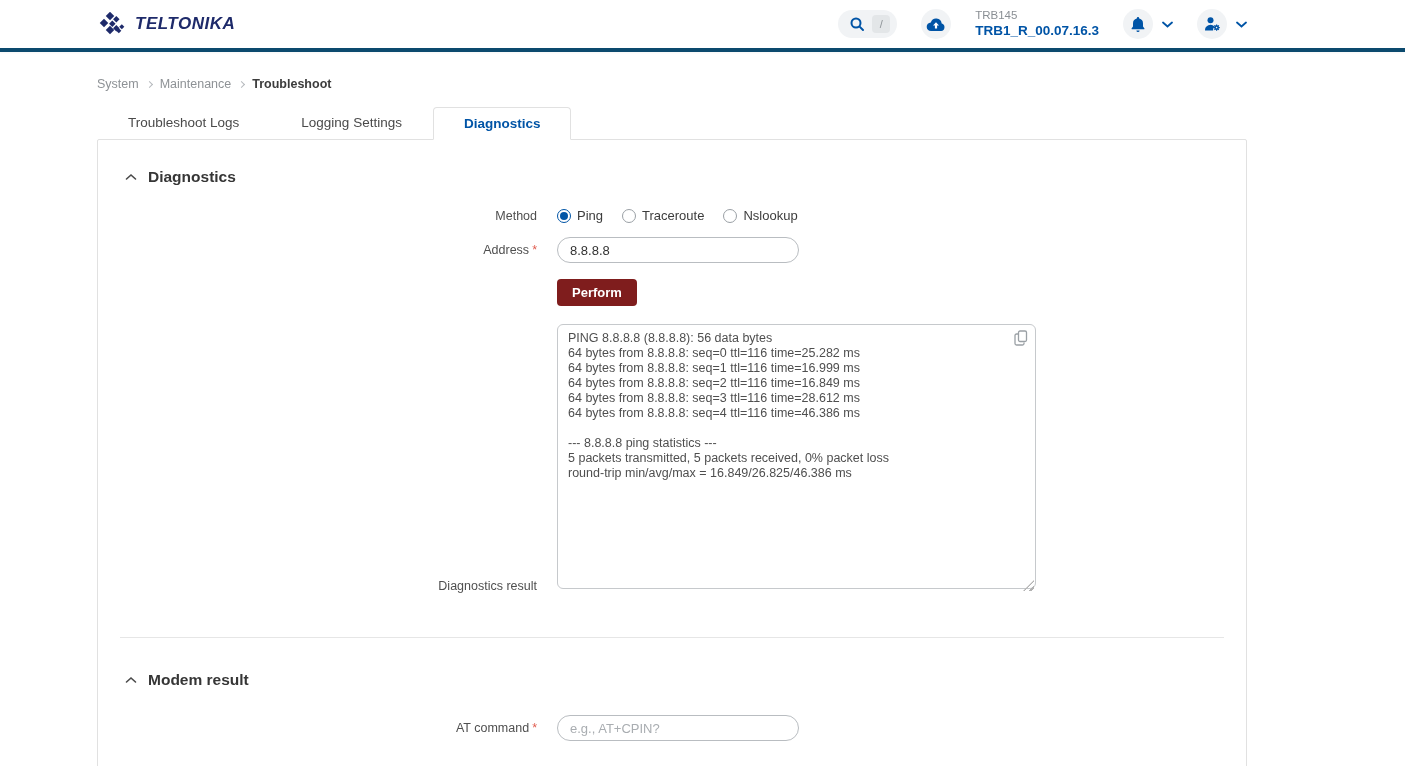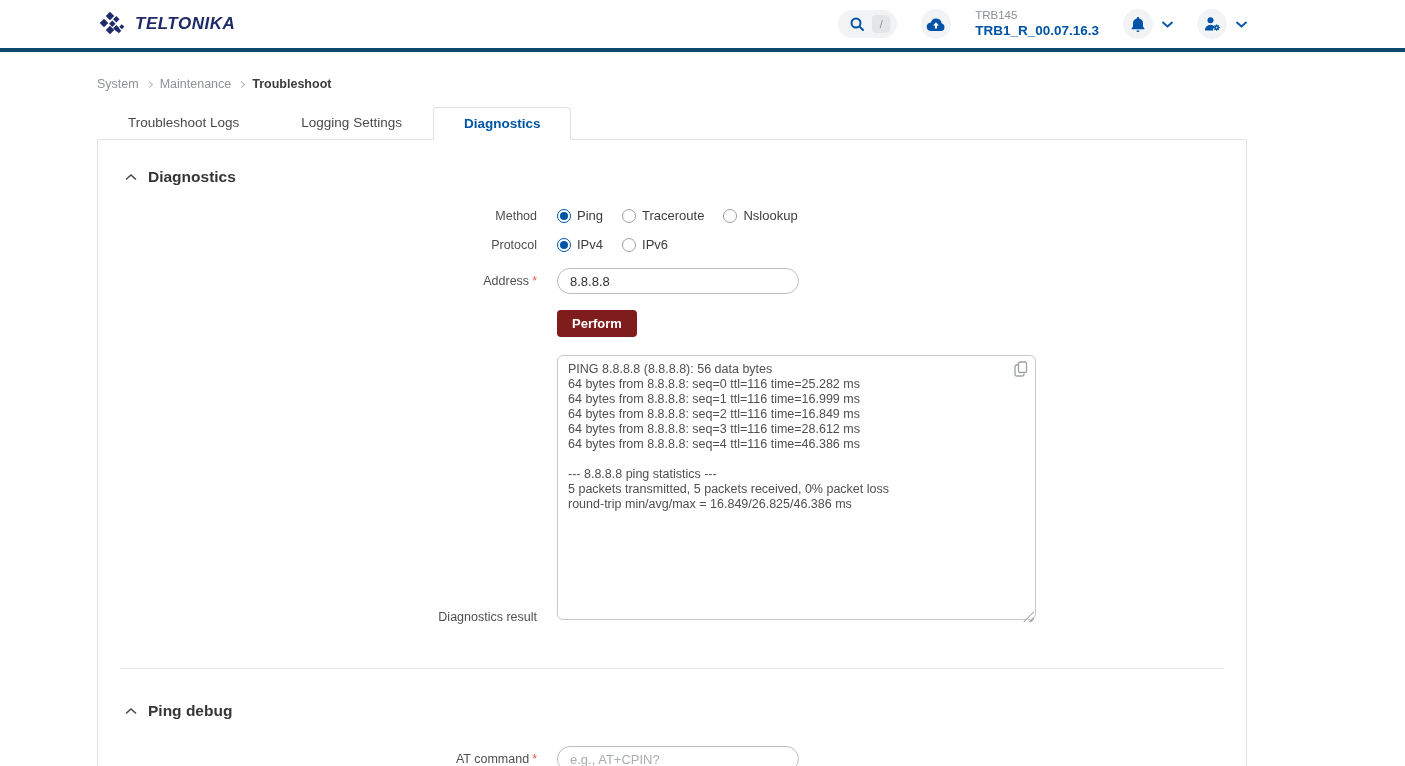--- a/index.html
+++ b/index.html
@@ -222,35 +222,20 @@
               <span>Traceroute</span>
             </label>
             <label class="radio-option">
               <span class="radio"></span>
               <span>Nslookup</span>
             </label>
           </div>
         </div>
       </div>
 
-      <div class="form-row">
-        <div class="form-label">Protocol</div>
-        <div class="form-control">
-          <div class="radio-group">
-            <label class="radio-option">
-              <span class="radio checked"></span>
-              <span>IPv4</span>
-            </label>
-            <label class="radio-option">
-              <span class="radio"></span>
-              <span>IPv6</span>
-            </label>
-          </div>
-        </div>
-      </div>
 
       <div class="form-row">
         <div class="form-label">
           <span>Address</span><span class="req">*</span>
         </div>
         <div class="form-control">
           <input class="text-input" type="text" value="8.8.8.8" style="">
         </div>
       </div>
 
@@ -288,21 +273,21 @@
     </div>
 
     <hr class="divider">
 
     <div class="section-header modem-header">
       <span style="line-height:0;">
         <svg width="12" height="8" viewBox="0 0 12 8" fill="none" stroke="#4a4a4a" stroke-width="1.6" stroke-linecap="round">
             <polyline points="1.5,6 6,2 10.5,6"></polyline>
           </svg>
       </span>
-      <span class="section-title">Ping debug</span>
+      <span class="section-title">Modem result</span>
     </div>
 
     <div class="form" style="margin-top:26px;">
       <div class="form-row">
         <div class="form-label">
           <span>AT command</span><span class="req">*</span>
         </div>
         <div class="form-control">
           <input class="text-input" type="text" placeholder="e.g., AT+CPIN?" style="">
         </div>

